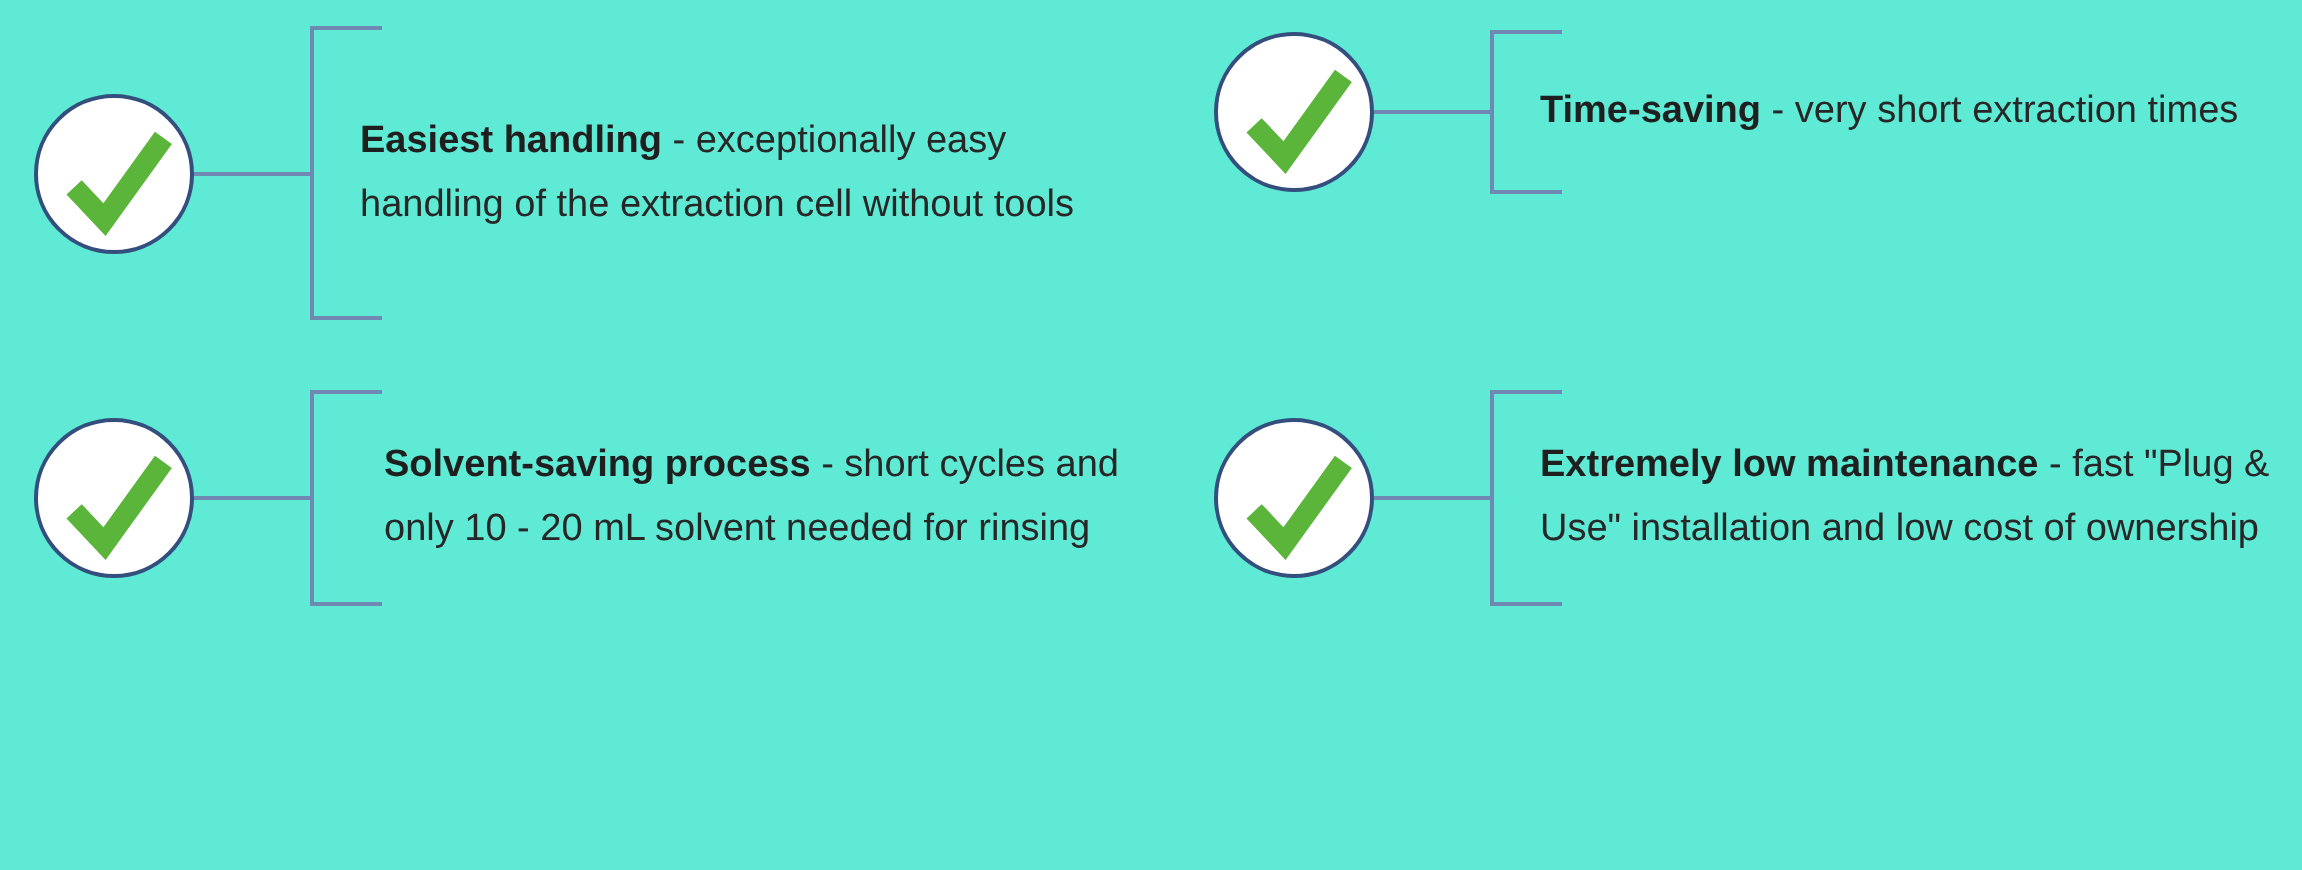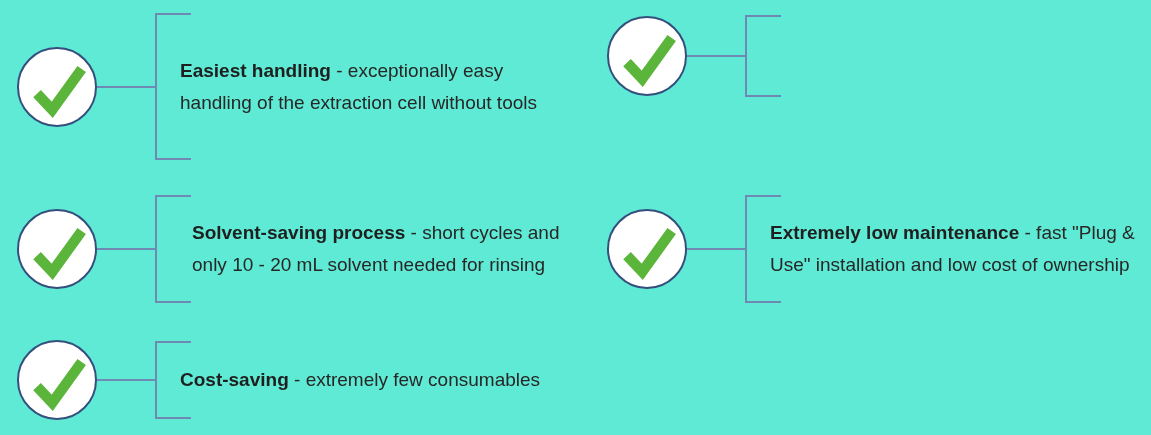--- a/index.html
+++ b/index.html
@@ -103,39 +103,30 @@
     <div class="check-circle">
       <svg viewBox="0 0 80 80">
         <polyline points="19,47 35,64 66,21"></polyline>
       </svg>
     </div>
     <div class="connector"></div>
     <div class="bracket"></div>
     <p class="text"><b>Solvent-saving process</b><span> - short cycles and only 10 - 20 mL solvent needed for rinsing</span></p>
   </div>
 
-  <div class="item item-l3">
-    <div class="check-circle">
-      <svg viewBox="0 0 80 80">
-        <polyline points="19,47 35,64 66,21"></polyline>
-      </svg>
-    </div>
-    <div class="connector"></div>
-    <div class="bracket"></div>
-    <p class="text"><b>Cost-saving</b><span> - extremely few consumables</span></p>
-  </div>
 
   <div class="item item-r1">
     <div class="check-circle">
       <svg viewBox="0 0 80 80">
         <polyline points="19,47 35,64 66,21"></polyline>
       </svg>
     </div>
     <div class="connector"></div>
     <div class="bracket"></div>
+    <p class="text"><b>Time-saving</b><span> - very short extraction times</span></p>
   </div>
 
   <div class="item item-r2">
     <div class="check-circle">
       <svg viewBox="0 0 80 80">
         <polyline points="19,47 35,64 66,21"></polyline>
       </svg>
     </div>
     <div class="connector"></div>
     <div class="bracket"></div>

